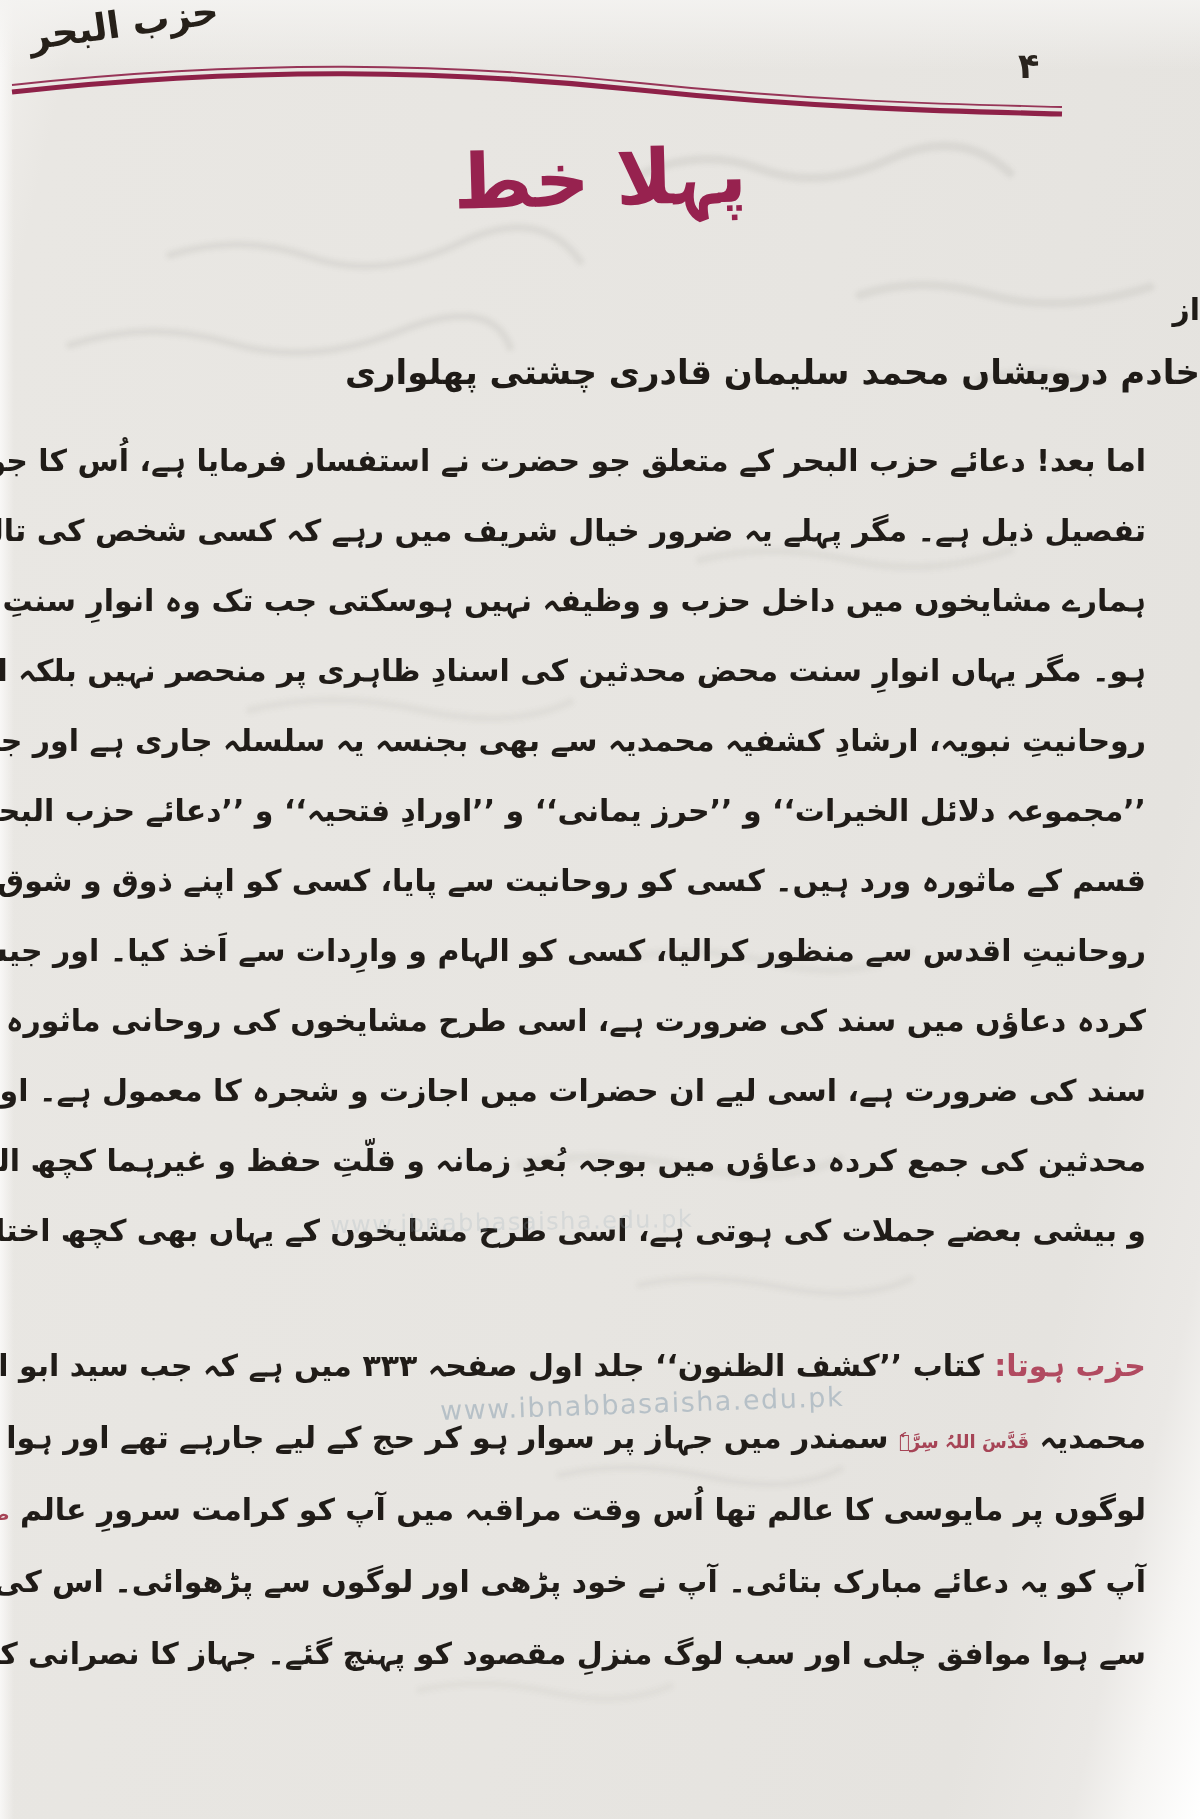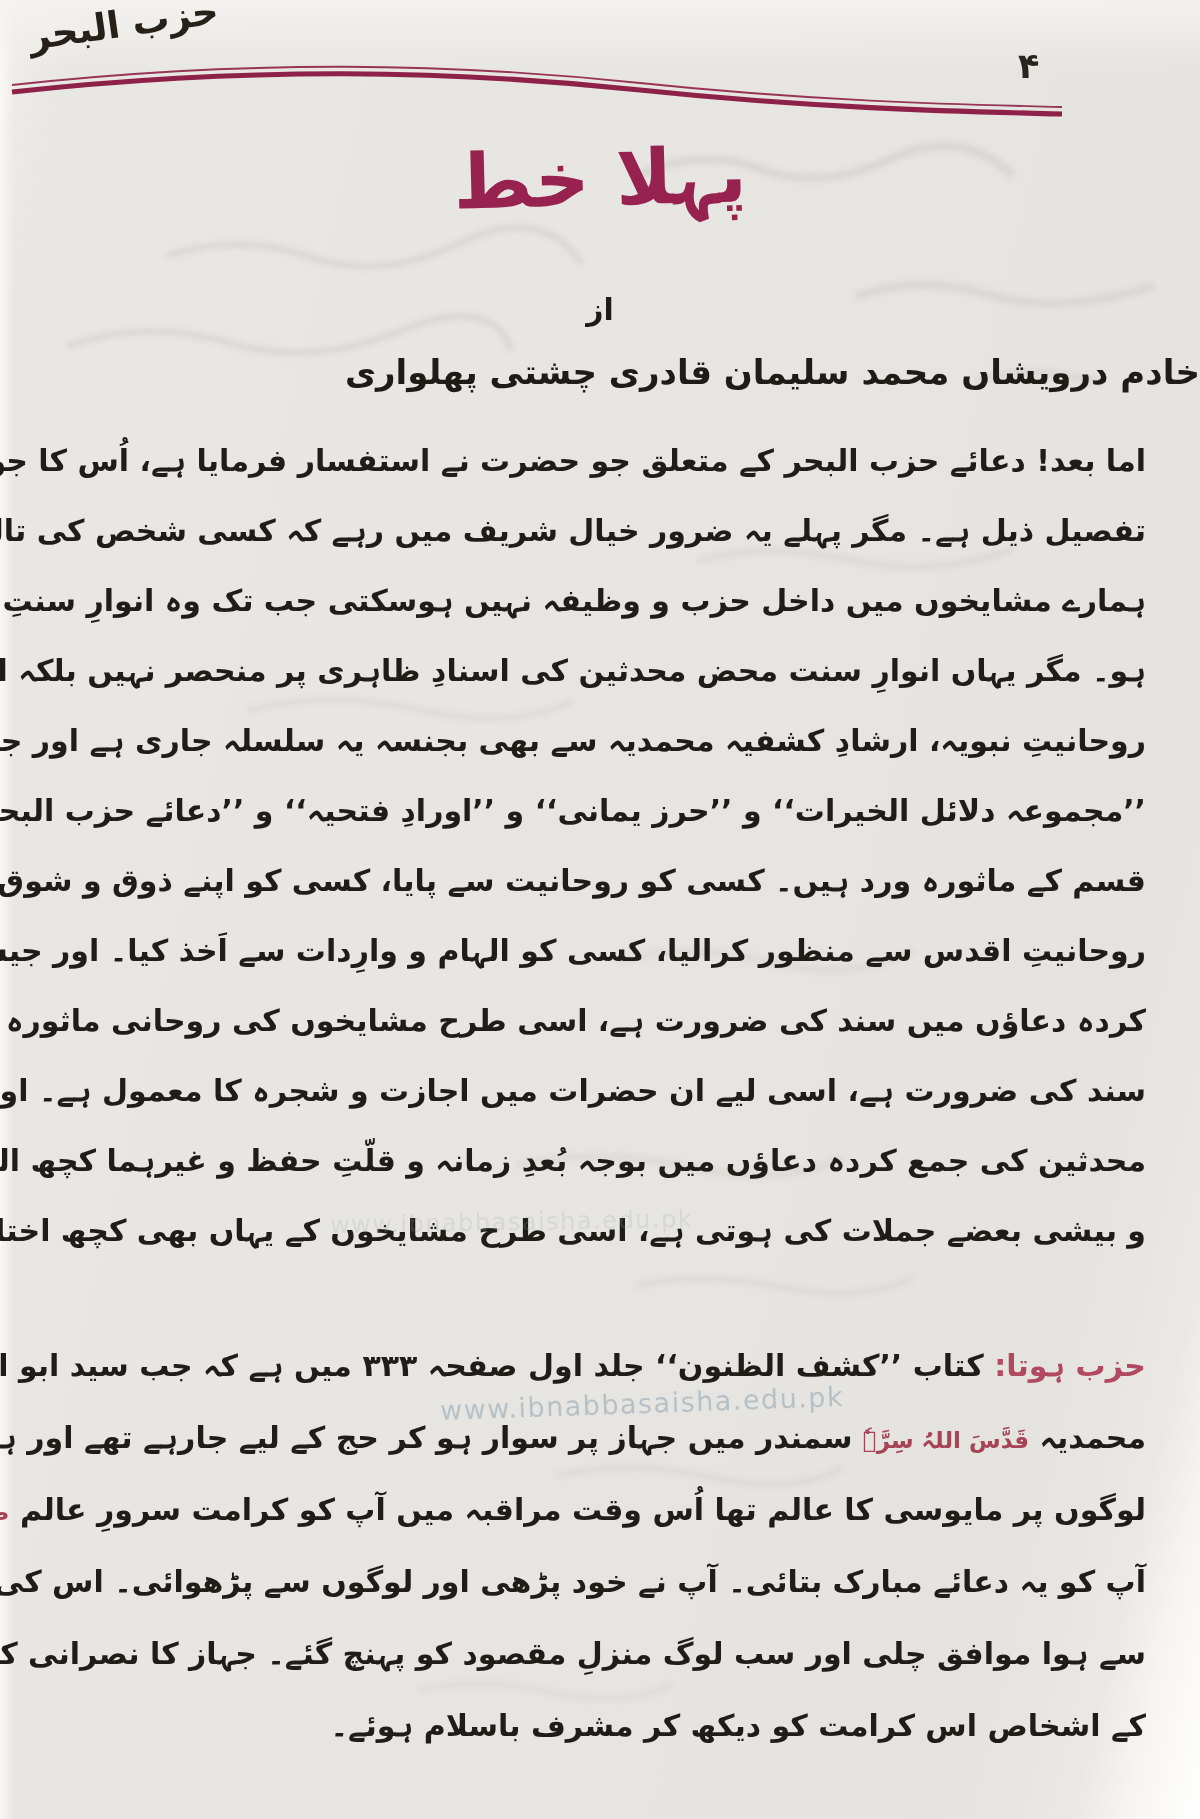--- a/index.html
+++ b/index.html
@@ -20,33 +20,33 @@
   .running-title {
     position:absolute; left:26px; top:16px; font-size:37px; font-weight:bold;
     color:#262019; transform:rotate(-8deg); transform-origin:left top; white-space:nowrap;
   }
   .page-number { position:absolute; left:1018px; top:46px; font-size:35px; font-weight:bold; color:#2a241e; }
   .header-rule { position:absolute; left:0; top:58px; }
   .main-title {
     position:absolute; top:134px; left:0; width:100%; text-align:center;
     font-size:76px; font-weight:bold; color:#97224f; transform:rotate(-1.5deg);
   }
-  .from-label { position:absolute; top:292px; left:0; width:100%; text-align:center; font-size:30px; font-weight:bold; color:#1f1b17; }
+  .from-label { position:absolute; top:292px; left:0; width:100%; font-size:30px; font-weight:bold; color:#1f1b17; }
   .byline { position:absolute; top:352px; left:0; width:100%; text-align:right; font-size:34px; font-weight:bold; color:#1f1b17; }
   .body-block { position:absolute; right:54px; left:52px; color:#201c18; font-weight:bold; }
   .p1 { top:426px; }
   .p2 { top:1330px; }
   .line {
     direction:rtl; font-size:30px; height:70px; line-height:70px;
     text-align:justify; text-align-last:justify; white-space:nowrap;
   }
   .p2 .line { height:72px; line-height:72px; }
   .line.short { text-align:start; text-align-last:start; }
   .red-heading { color:#b14a60; }
-  .honorific { color:#a64456; font-size:23px; font-weight:bold; }
+  .honorific { color:#a64456; font-size:18px; font-weight:bold; }
   .watermark {
     position:absolute; direction:ltr; font-size:27px; letter-spacing:1.5px;
     color:#8fa3b2; opacity:.55; transform:rotate(-2deg); pointer-events:none; white-space:nowrap;
   }
   .watermark.faint { opacity:.2; font-size:24px; transform:rotate(-1deg); }
 </style>
 </head>
 <body>
 
 <div class="page">
@@ -116,16 +116,15 @@
       <span class="honorific">قَدَّسَ اللہُ سِرَّہٗ</span>
       <span>سمندر میں جہاز پر سوار ہو کر حج کے لیے جارہے تھے اور ہوا نے مخالفت کی،</span>
     </div>
     <div class="line">
       <span>لوگوں پر مایوسی کا عالم تھا اُس وقت مراقبہ میں آپ کو کرامت سرورِ عالم</span>
       <span class="honorific">صلی اللہ علیہ وسلم</span>
       
     </div>
     <div class="line">آپ کو یہ دعائے مبارک بتائی۔ آپ نے خود پڑھی اور لوگوں سے پڑھوائی۔ اس کی برکت</div>
     <div class="line">سے ہوا موافق چلی اور سب لوگ منزلِ مقصود کو پہنچ گئے۔ جہاز کا نصرانی کپتان اور دیگر غیر مذاہب</div>
-    <div class="line short">کے اشخاص اس کرامت کو دیکھ کر مشرف باسلام ہوئے۔</div>
   </div>
 
 </div>
 
 </body></html>

